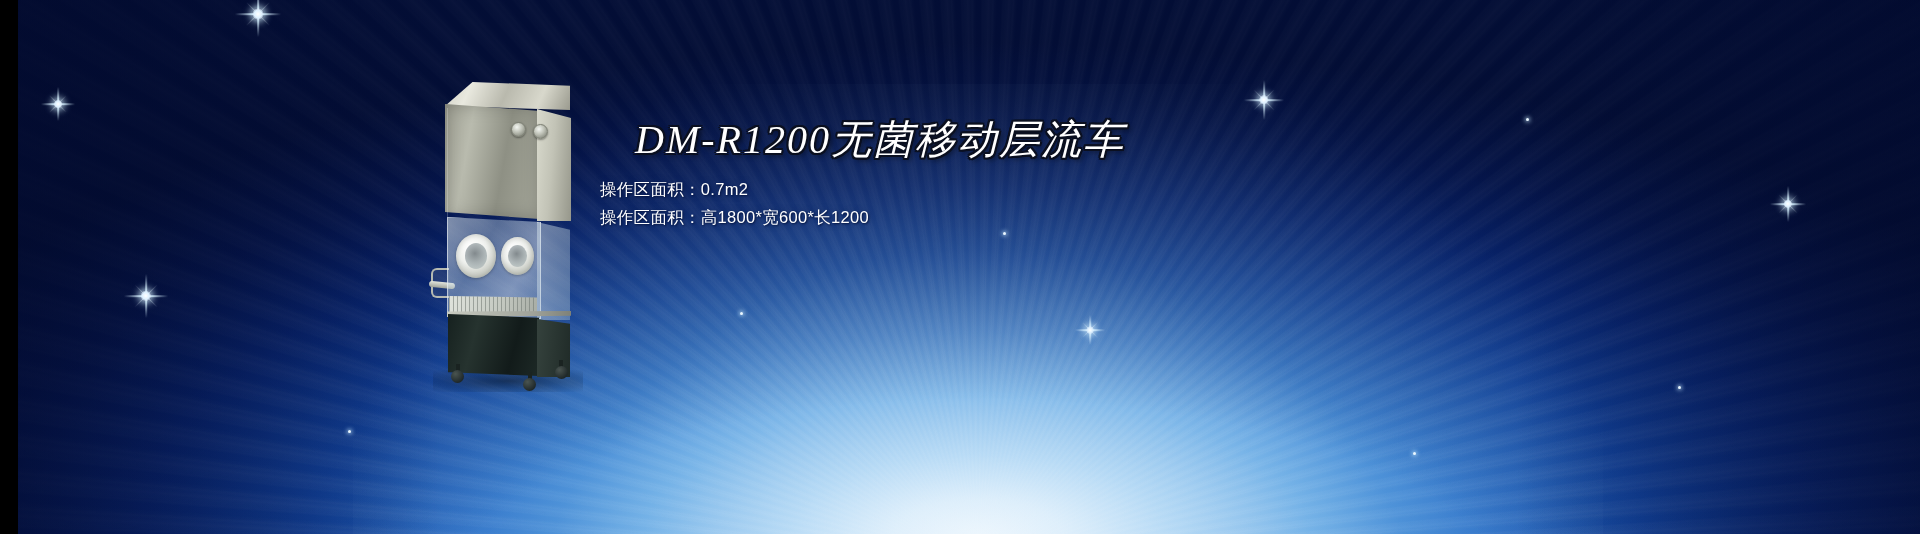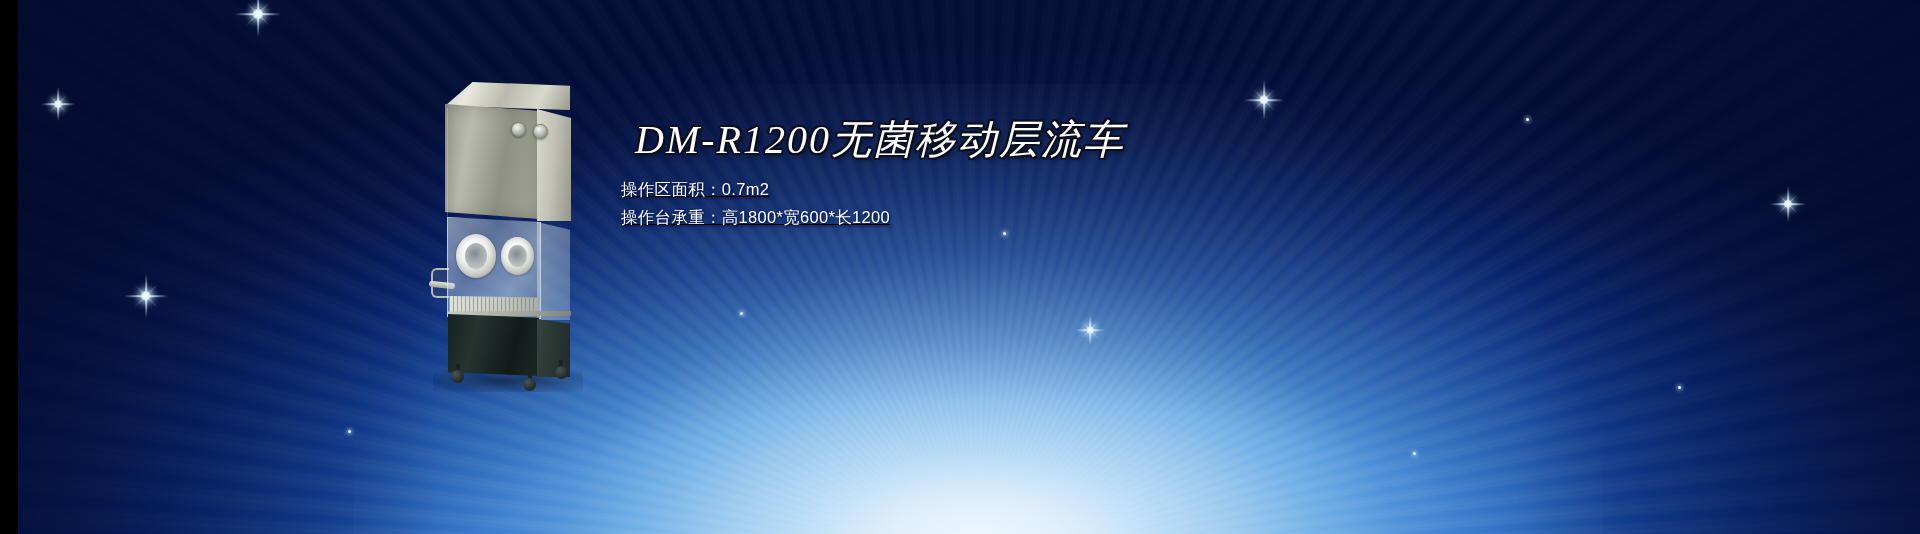--- a/index.html
+++ b/index.html
@@ -280,24 +280,23 @@
     white-space: nowrap;
     text-shadow:
       -1.6px -1.6px 0 #0b1020, 1.6px -1.6px 0 #0b1020,
       -1.6px  1.6px 0 #0b1020, 1.6px  1.6px 0 #0b1020,
       -2.2px 0 0 #0b1020, 2.2px 0 0 #0b1020,
       0 -2.2px 0 #0b1020, 0 2.2px 0 #0b1020,
       3px 3px 5px rgba(0,0,0,0.55);
   }
   #specs {
     position: absolute;
-    left: 603px;
+    left: 582px;
     top: 175px;
     width: 720px;
-    text-decoration: underline;
   }
   .spec-line {
     font-size: 16.5px;
     line-height: 28.2px;
     color: #ffffff;
     white-space: nowrap;
     font-family: "Liberation Sans", "DejaVu Sans", sans-serif;
     text-shadow: 1px 1px 2px rgba(4,14,50,0.85), 0 0 6px rgba(10,30,80,0.6);
     letter-spacing: 0.3px;
   }
@@ -389,16 +388,16 @@
     <div class="pv-leg l3"></div>
     <div class="pv-caster c1"></div>
     <div class="pv-caster c2"></div>
     <div class="pv-caster c3"></div>
   </div>
 
   <div id="title">DM-R1200无菌移动层流车</div>
 
   <div id="specs">
       <div class="spec-line">操作区面积：0.7m2</div>
-      <div class="spec-line">操作台承重：高1800*宽600*长1200</div>
+      <div class="spec-line">操作区面积：高1800*宽600*长1200</div>
     </div>
 
 </div>
 
 </body></html>

